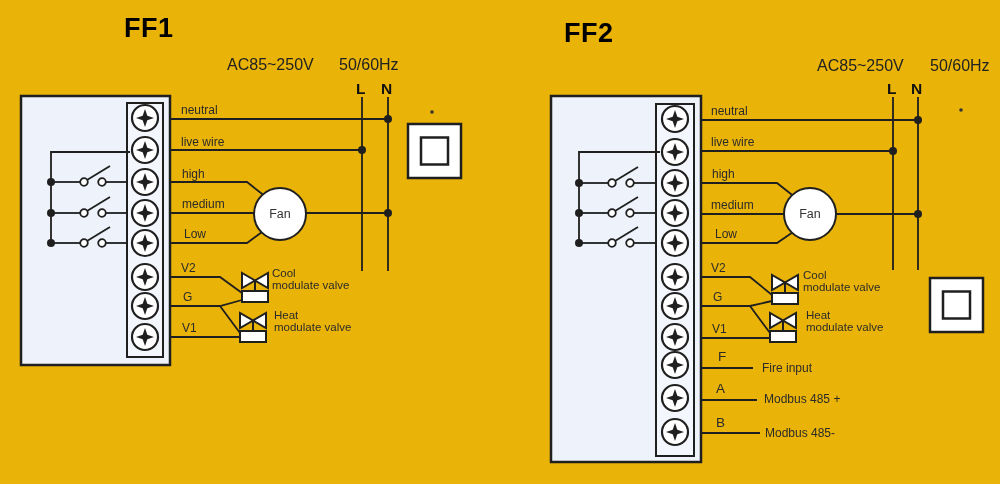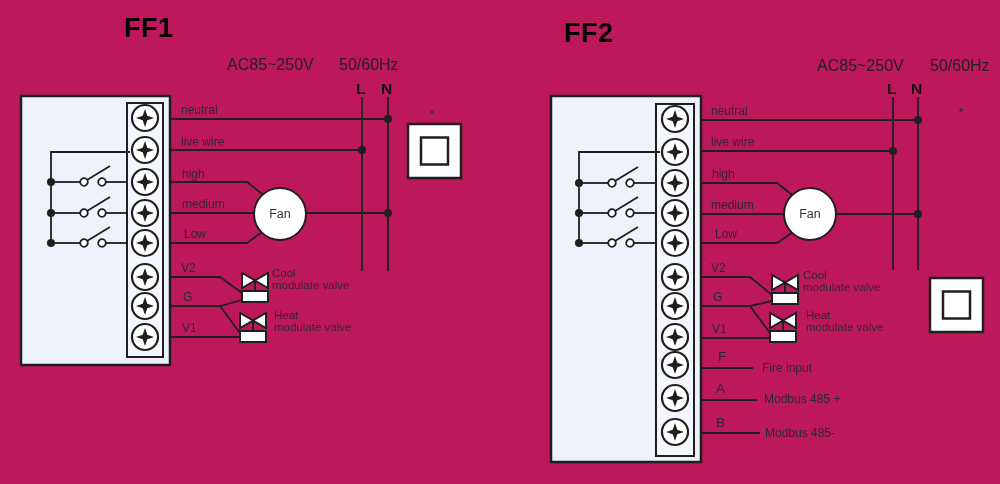--- a/index.html
+++ b/index.html
@@ -1,16 +1,16 @@
 <!DOCTYPE html>
 <html><head>
 <meta charset="utf-8">
 <style>
   html,body{margin:0;padding:0;background:#ffffff;}
-  #canvas{position:relative;width:1000px;height:484px;background:#be185d;overflow:hidden;}
+  #canvas{position:relative;width:1000px;height:484px;background:#eab308;overflow:hidden;}
   svg text{font-family:"Liberation Sans",sans-serif;fill:#2b2b2b;}
   .title{font-size:27px;font-weight:bold;fill:#000000;letter-spacing:0.5px;}
   .ac{font-size:16px;fill:#222222;}
   .ln{font-size:15.5px;font-weight:600;fill:#111111;}
   .lbl{font-size:12px;}
   .lbl-sm{font-size:11.5px;}
   .pin{font-size:13.5px;}
   .fan-t{font-size:12.5px;fill:#333333;}
   .wire{stroke:#1f1f1f;stroke-width:1.8;fill:none;}
 </style>

